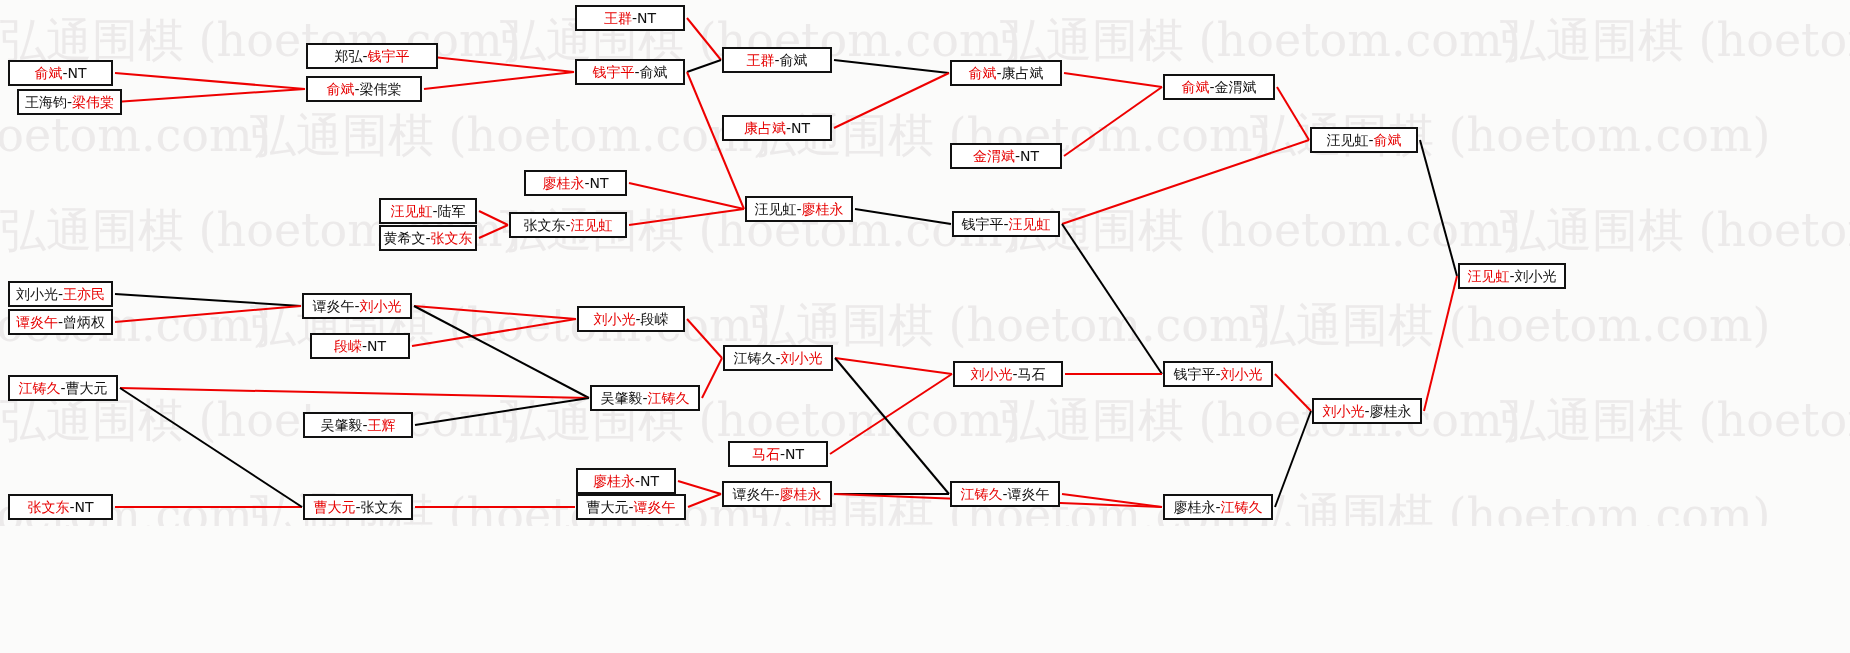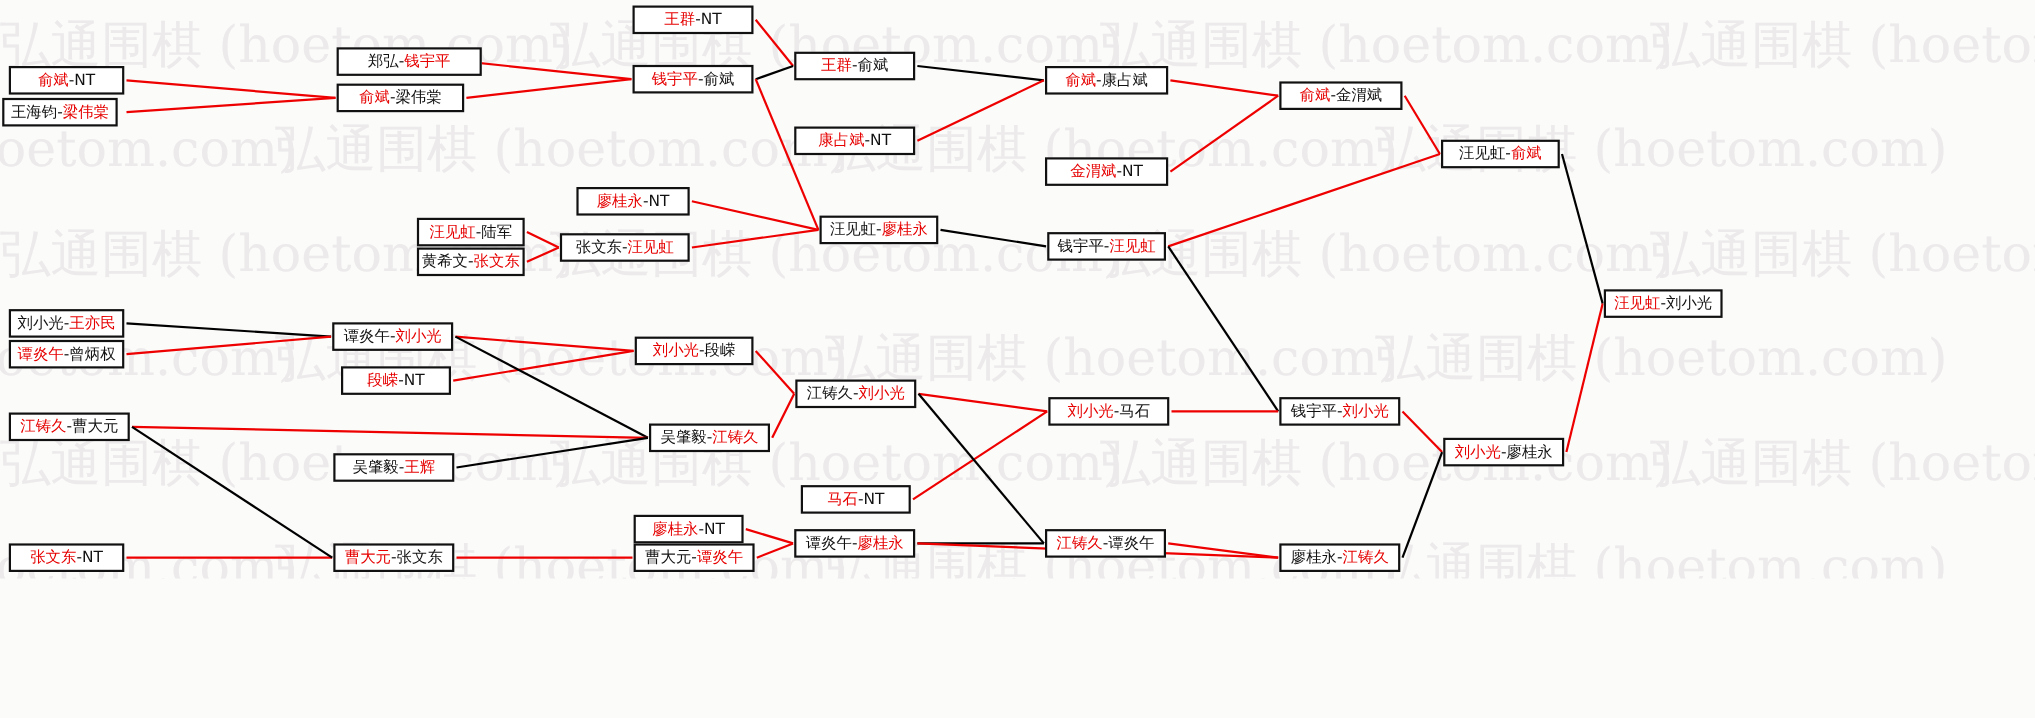--- a/index.html
+++ b/index.html
@@ -123,21 +123,21 @@
       <line x1="1062" y1="494" x2="1162" y2="507" stroke="#ee0000" stroke-width="2"></line>
       <line x1="1275" y1="507" x2="1311" y2="411" stroke="#000000" stroke-width="2"></line>
       <line x1="1424" y1="411" x2="1457" y2="276" stroke="#ee0000" stroke-width="2"></line>
     </svg>
   <div id="node-layer">
       <div class="node" id="n1" style="left: 8px; top: 60px; width: 105px;">
         <span class="w">俞斌</span>
         <span class="sep">-</span>
         <span class="l">NT</span>
       </div>
-      <div class="node" id="n2" style="left: 2px; top: 89px; width: 105px;">
+      <div class="node" id="n2" style="left: 17px; top: 89px; width: 105px;">
         <span class="l">王海钧</span>
         <span class="sep">-</span>
         <span class="w">梁伟棠</span>
       </div>
       <div class="node" id="n3" style="left: 306px; top: 43px; width: 132px;">
         <span class="l">郑弘</span>
         <span class="sep">-</span>
         <span class="w">钱宇平</span>
       </div>
       <div class="node" id="n4" style="left: 306px; top: 76px; width: 116px;">

